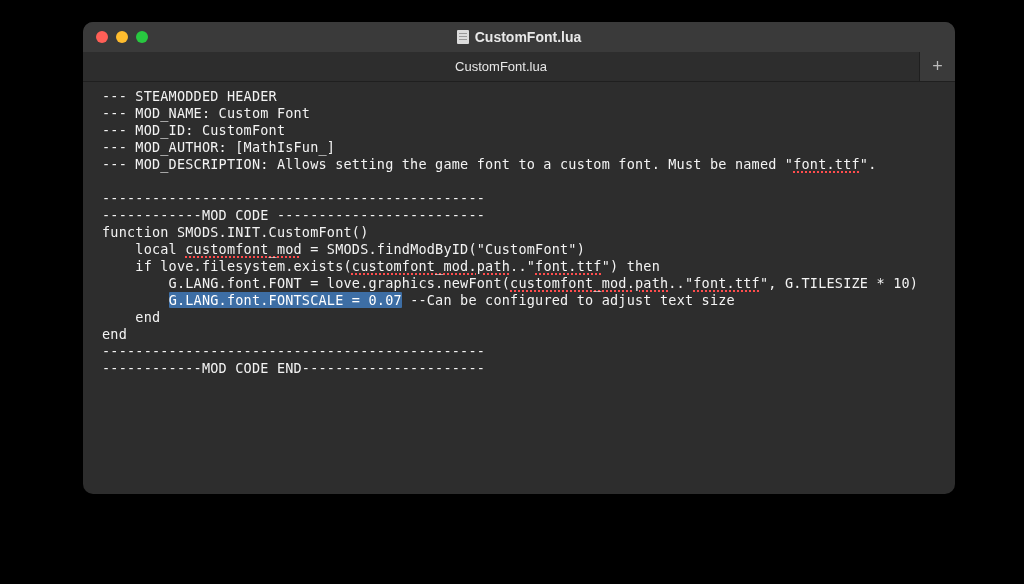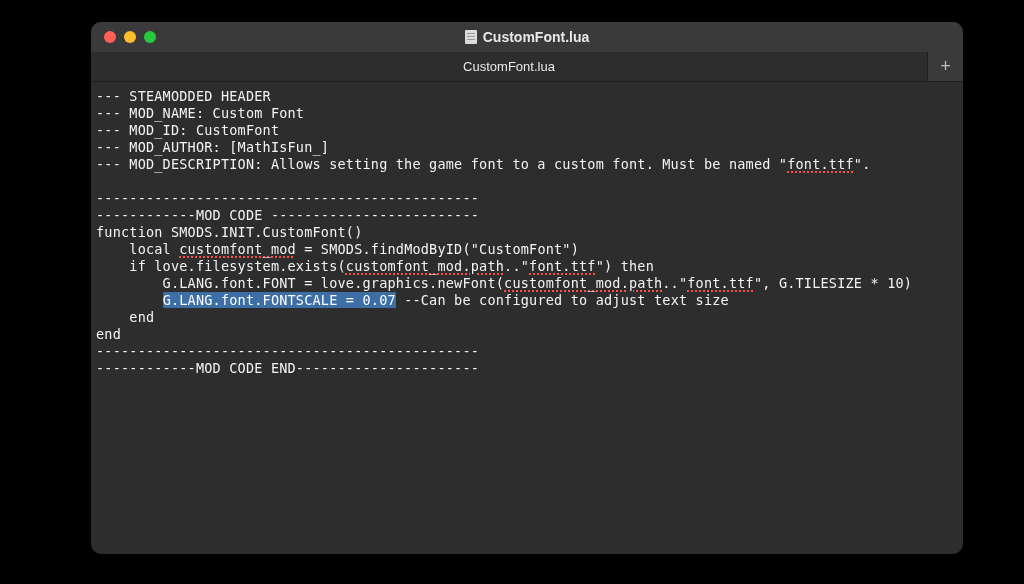--- a/index.html
+++ b/index.html
@@ -6,24 +6,24 @@
   body {
     background: #000;
     width: 1024px;
     height: 584px;
     font-family: -apple-system, BlinkMacSystemFont, "Segoe UI", sans-serif;
     overflow: hidden;
     position: relative;
   }
   .window {
     position: absolute;
-    left: 91px;
+    left: 83px;
     top: 22px;
     width: 872px;
-    height: 532px;
+    height: 472px;
     background: #2d2d2d;
     border-radius: 10px;
     box-shadow: 0 18px 40px rgba(0,0,0,.55), 0 2px 10px rgba(0,0,0,.35);
     display: flex;
     flex-direction: column;
     overflow: hidden;
   }
   .titlebar {
     height: 30px;
     background: #3a3a3a;
@@ -99,21 +99,21 @@
     justify-content: center;
     background: #3a3a3a;
     color: #bbb;
     font-size: 18px;
     font-weight: 300;
     border-left: 1px solid #1f1f1f;
     cursor: default;
   }
   .editor {
     flex: 1;
-    padding: 6px 10px 10px 5px;
+    padding: 6px 10px 10px 19px;
     font-family: "Menlo", "Consolas", monospace;
     font-size: 13.5px;
     line-height: 17px;
     color: #f3f3f3;
     white-space: pre;
     overflow: hidden;
     letter-spacing: .2px;
   }
   .spell {
     text-decoration: underline dotted #ff4d4d;

